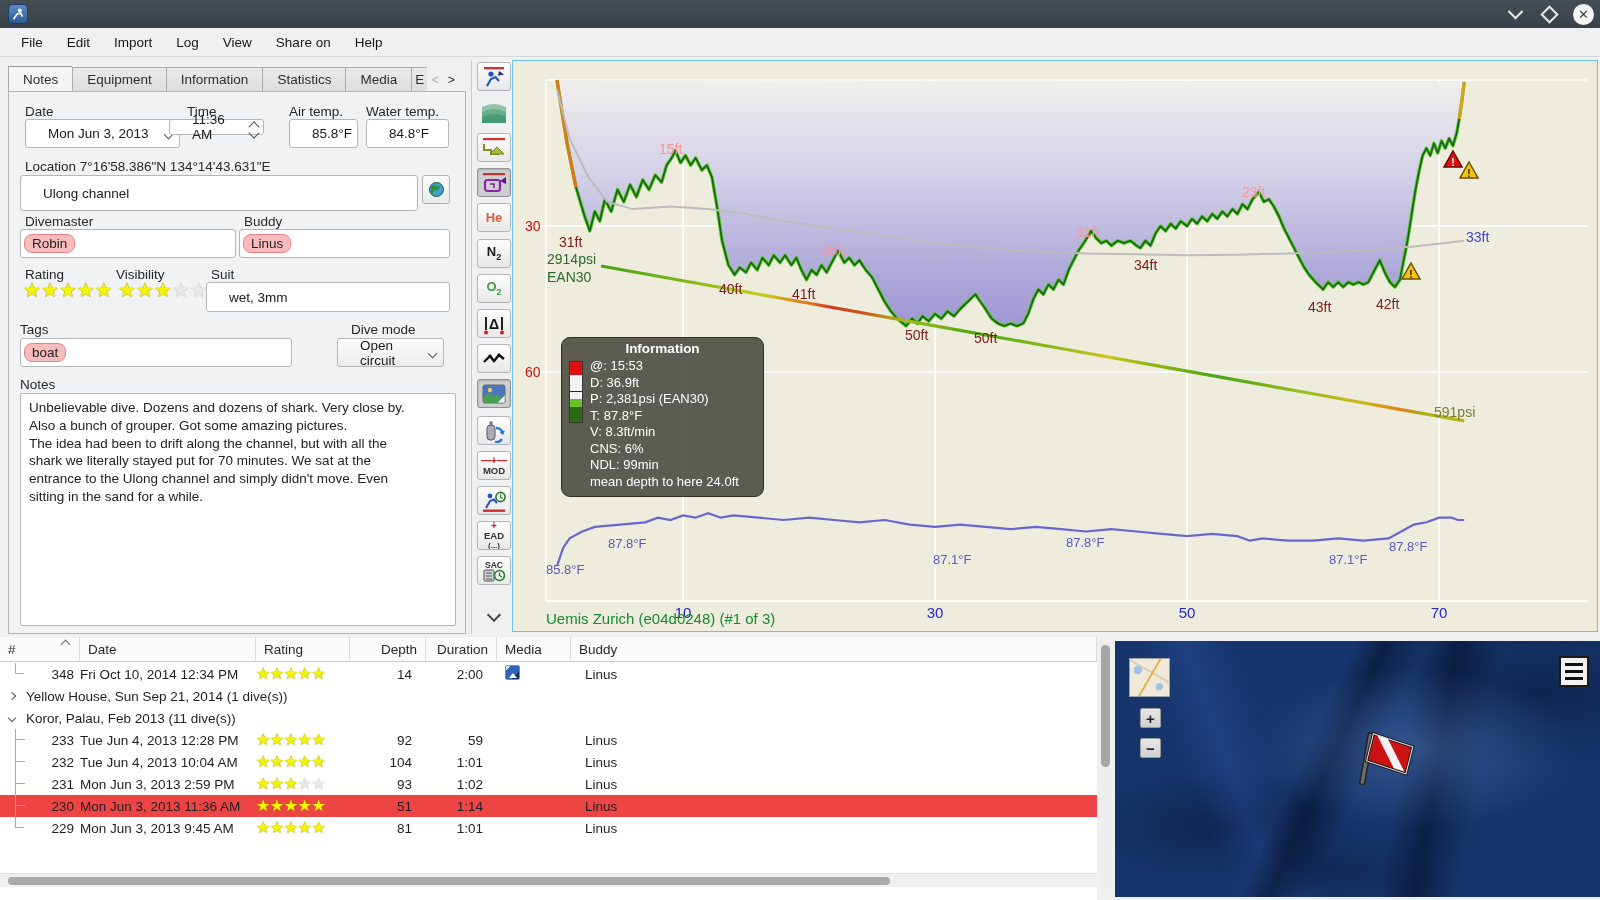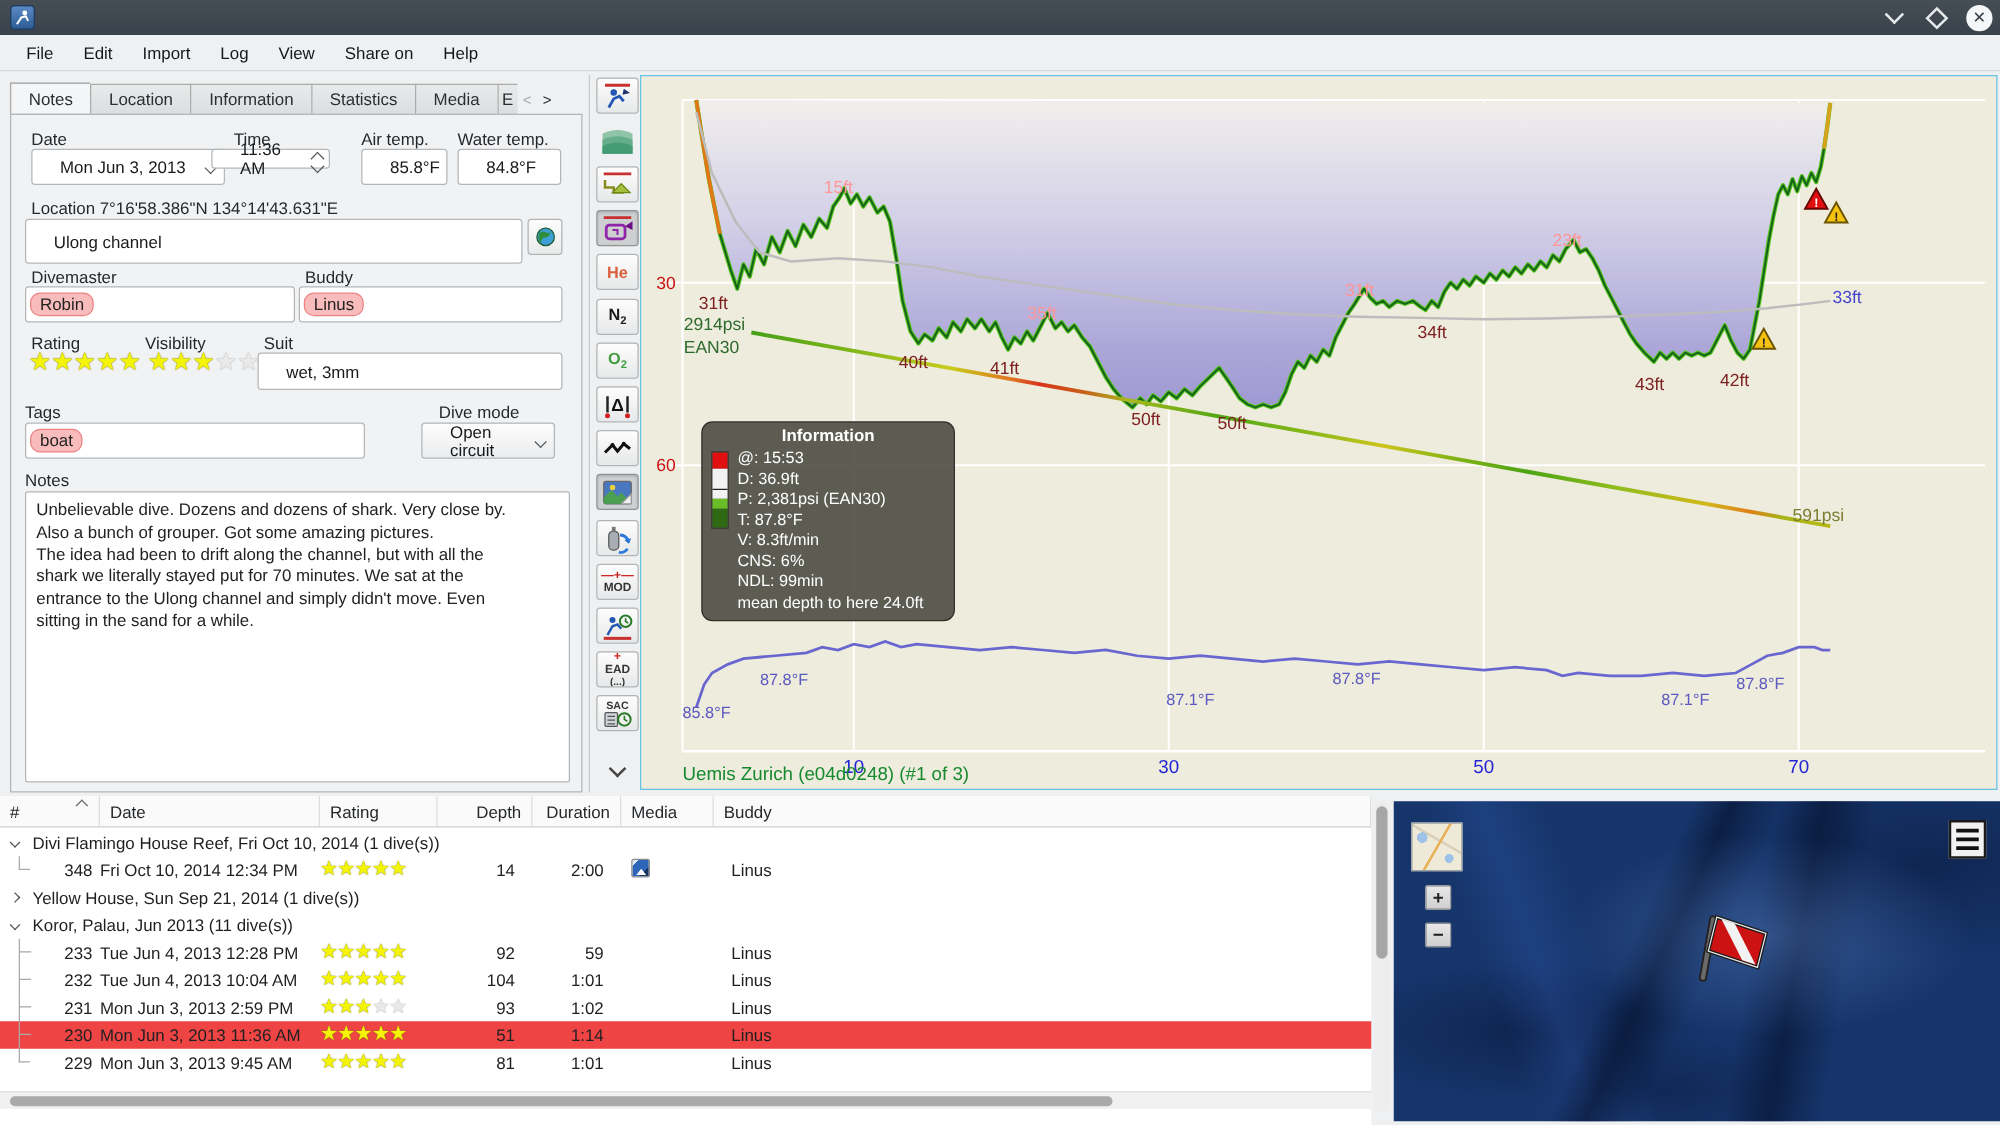--- a/index.html
+++ b/index.html
@@ -141,21 +141,21 @@
     <span class="menu-item">Import</span>
     <span class="menu-item">Log</span>
     <span class="menu-item">View</span>
     <span class="menu-item">Share on</span>
     <span class="menu-item">Help</span>
   </div>
 
 <div id="left-panel">
   <div id="tabbar">
       <div class="tab active">Notes</div>
-      <div class="tab">Location</div>
+      <div class="tab">Equipment</div>
       <div class="tab">Information</div>
       <div class="tab">Statistics</div>
       <div class="tab">Media</div>
       <div class="tab cut">E</div>
       <div id="tab-arrows">
         <div class="tab-arrow disabled">&lt;</div>
         <div class="tab-arrow">&gt;</div>
       </div>
     </div>
   <div id="tabpage">
@@ -478,40 +478,36 @@
       <div class="dlh-cell">#<i class="sort-ind"></i></div>
       <div class="dlh-cell">Date</div>
       <div class="dlh-cell">Rating</div>
       <div class="dlh-cell r">Depth</div>
       <div class="dlh-cell r">Duration</div>
       <div class="dlh-cell">Media</div>
       <div class="dlh-cell">Buddy</div>
     </div>
   <div id="dl-rows">
       <div class="dl-row">
-        <i class="caret open"></i>
-        <div class="trip-label">Divi Flamingo House Reef, Fri Oct 10, 2014 (1 dive(s))</div>
-      </div>
-      <div class="dl-row">
         <span class="branch"></span>
         <div class="num">348</div>
         <div>Fri Oct 10, 2014 12:34 PM</div>
         <div class="dl-stars"><span class="st-f">★</span><span class="st-f">★</span><span class="st-f">★</span><span class="st-f">★</span><span class="st-f">★</span></div>
         <div class="dep">14</div>
         <div class="dur">2:00</div>
         <div><span class="media-ico"></span></div>
         <div class="bud">Linus</div>
       </div>
       <div class="dl-row">
         <i class="caret closed"></i>
         <div class="trip-label">Yellow House, Sun Sep 21, 2014 (1 dive(s))</div>
       </div>
       <div class="dl-row">
         <i class="caret open"></i>
-        <div class="trip-label">Koror, Palau, Jun 2013 (11 dive(s))</div>
+        <div class="trip-label">Koror, Palau, Feb 2013 (11 dive(s))</div>
       </div>
       <div class="dl-row">
         <span class="branch cont"></span>
         <div class="num">233</div>
         <div>Tue Jun 4, 2013 12:28 PM</div>
         <div class="dl-stars"><span class="st-f">★</span><span class="st-f">★</span><span class="st-f">★</span><span class="st-f">★</span><span class="st-f">★</span></div>
         <div class="dep">92</div>
         <div class="dur">59</div>
         <div></div>
         <div class="bud">Linus</div>

